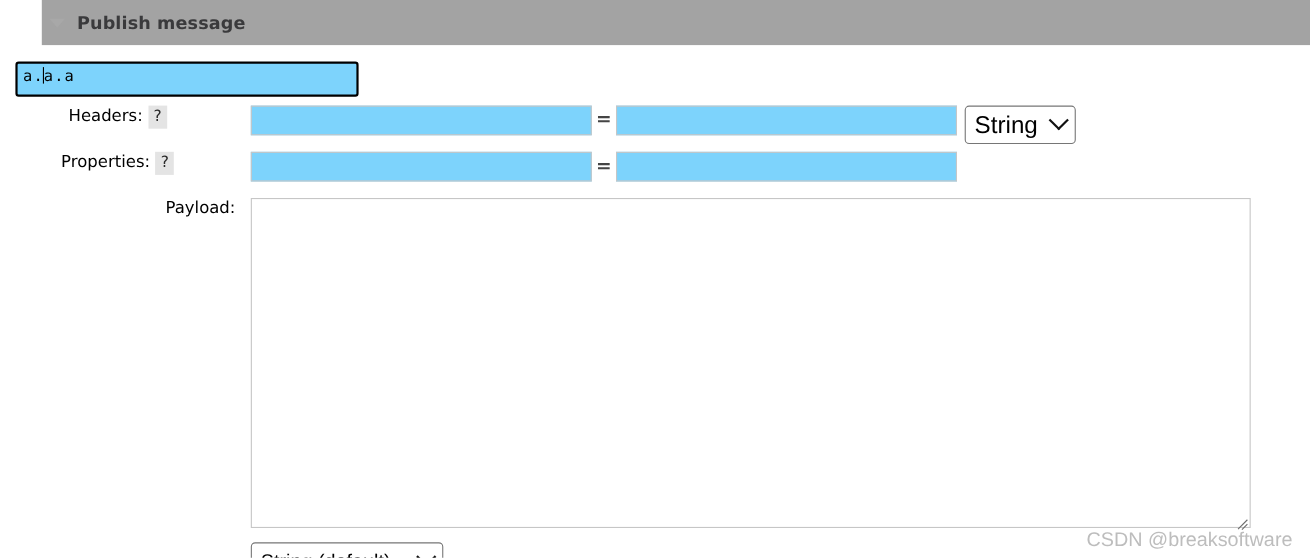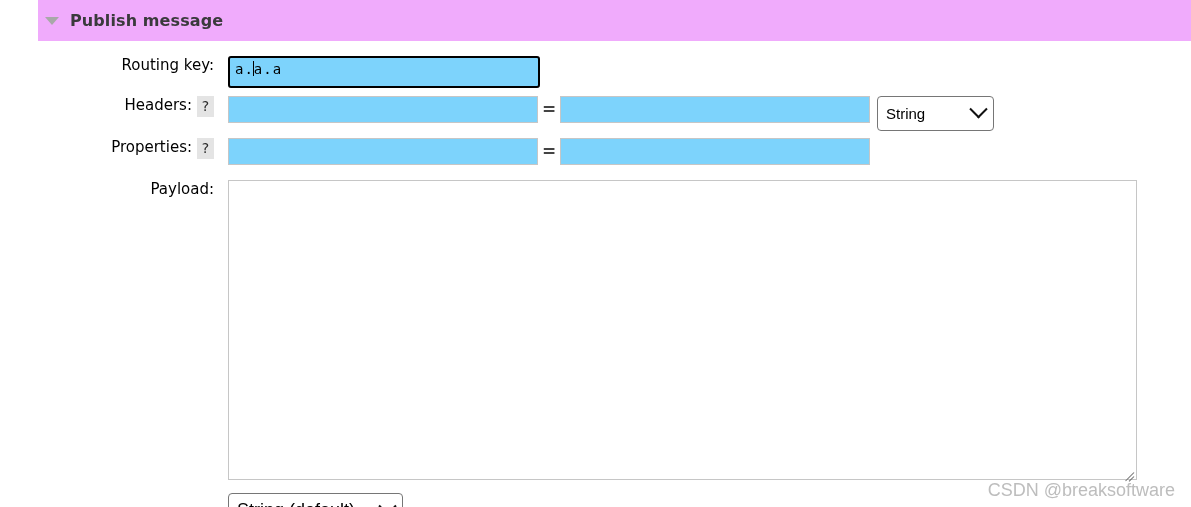--- a/index.html
+++ b/index.html
@@ -16,21 +16,21 @@
     position: relative;
   }
 
   
   .section-header {
     position: absolute;
     left: 38px;
     top: 0;
     width: 1153px;
     height: 41px;
-    background: #f0abfc;
+    background: #a3a3a3;
     display: flex;
     align-items: center;
   }
   .collapse-toggle {
     width: 28px;
     height: 41px;
     display: flex;
     align-items: center;
     justify-content: center;
     cursor: pointer;
@@ -82,21 +82,21 @@
     background: #e4e4e4;
     color: #2b2b2b;
     font-size: 14px;
     margin-left: 5px;
     cursor: pointer;
     vertical-align: top;
   }
   .label-wrap {
     display: flex;
     align-items: flex-start;
-    justify-content: flex-end;
+    justify-content: center;
     width: 214px;
   }
   .label-wrap .label {
     width: auto;
   }
 
   
   .txt {
     box-sizing: border-box;
     border: 1px solid #c6c6c6;
@@ -139,27 +139,27 @@
     flex: 0 0 22px;
   }
   .kv-value {
     width: 310px;
     height: 27px;
   }
 
   .type-select {
     box-sizing: border-box;
     margin-left: 7px;
-    width: 117px;
+    width: 101px;
     height: 35px;
     border: 1px solid #767676;
     border-radius: 4px;
     background: #ffffff;
     font-family: "Liberation Sans", sans-serif;
-    font-size: 15px;
+    font-size: 22px;
     color: #000;
     padding: 0 8px;
     display: flex;
     align-items: center;
     justify-content: space-between;
     cursor: pointer;
   }
   .chev {
     display: inline-block;
     width: 11px;
@@ -248,21 +248,20 @@
 <div class="section-header">
   <div class="collapse-toggle">
     <span class="tri-down"></span>
   </div>
   <div class="section-title">Publish message</div>
 </div>
 
 <div class="form">
 
   <div class="row" id="routing-key-row">
-    <div class="label">Routing key:</div>
     <div class="txt focused" id="routing-key-input">
       <span>a.</span><span class="caret"></span><span>a.a</span>
     </div>
   </div>
 
   <div class="row" id="headers-row">
     <div class="label-wrap">
       <span class="label">Headers:</span>
       <span class="help-badge">?</span>
     </div>

